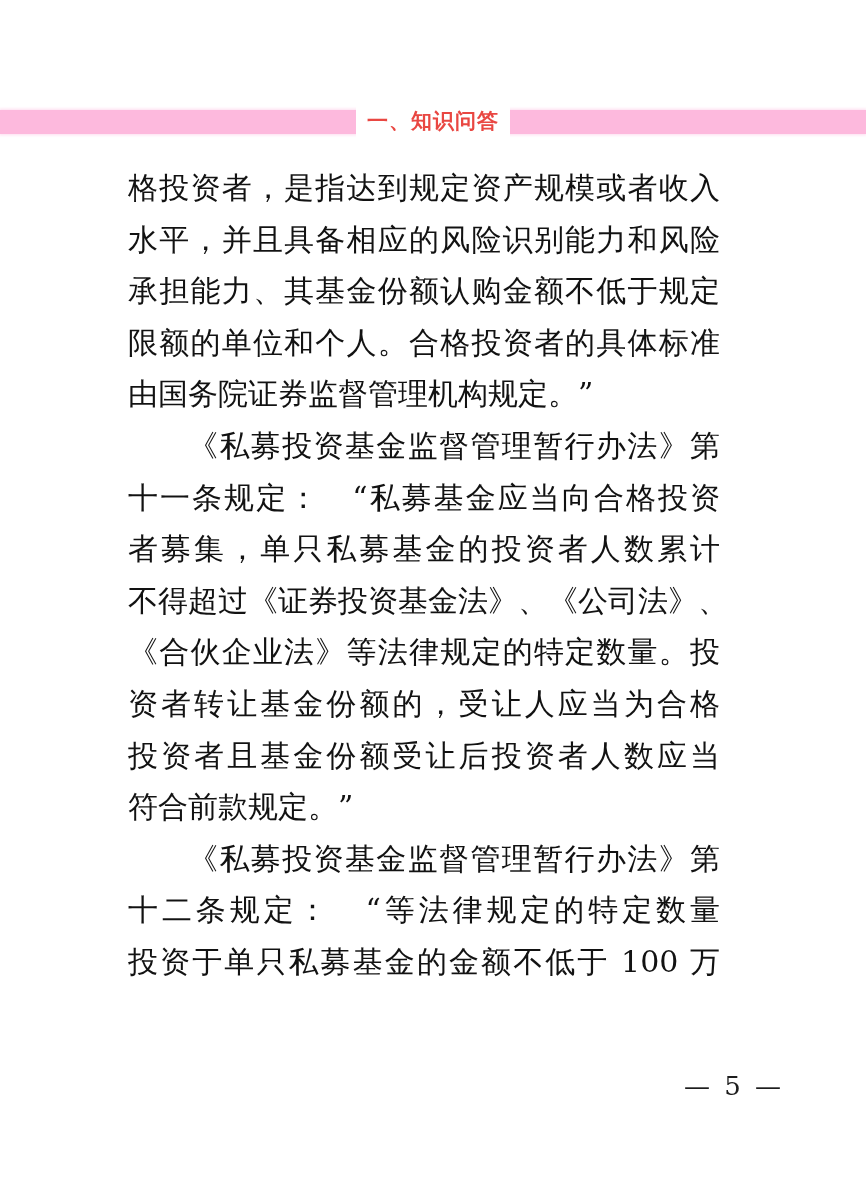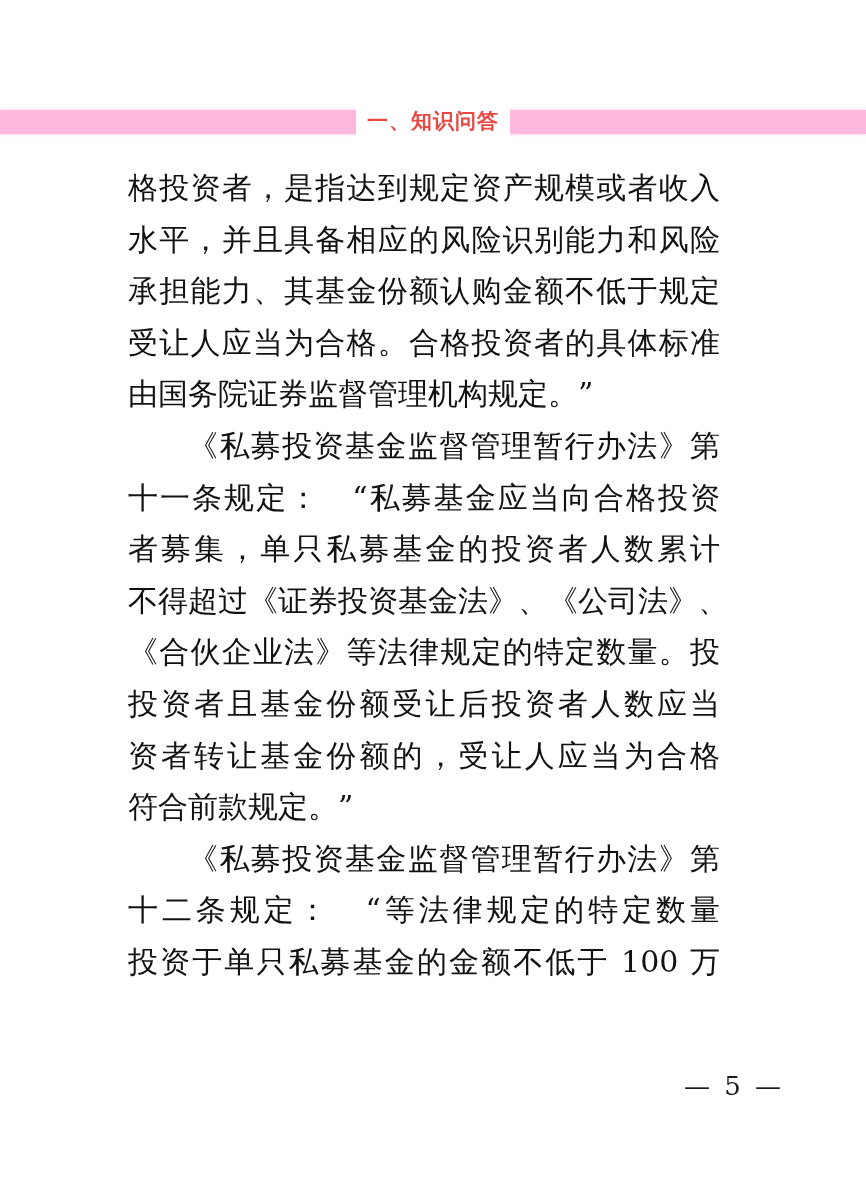--- a/index.html
+++ b/index.html
@@ -96,29 +96,29 @@
 
   <div class="header-bar"></div>
   <div class="header-notch">
     <span class="header-title">一、知识问答</span>
   </div>
 
   <div class="body-text">
     <div class="line">格投资者，是指达到规定资产规模或者收入</div>
     <div class="line">水平，并且具备相应的风险识别能力和风险</div>
     <div class="line">承担能力、其基金份额认购金额不低于规定</div>
-    <div class="line">受让人应当为合格。合格投资者的具体标准</div>
+    <div class="line">限额的单位和个人。合格投资者的具体标准</div>
     <div class="line no-fill">由国务院证券监督管理机构规定。”</div>
     <div class="line indent">《私募投资基金监督管理暂行办法》第</div>
     <div class="line">十一条规定：　“私募基金应当向合格投资</div>
     <div class="line">者募集，单只私募基金的投资者人数累计</div>
     <div class="line">不得超过《证券投资基金法》、《公司法》、</div>
     <div class="line">《合伙企业法》等法律规定的特定数量。投</div>
+    <div class="line">资者转让基金份额的，受让人应当为合格</div>
     <div class="line">投资者且基金份额受让后投资者人数应当</div>
-    <div class="line">资者转让基金份额的，受让人应当为合格</div>
     <div class="line no-fill">符合前款规定。”</div>
     <div class="line indent">《私募投资基金监督管理暂行办法》第</div>
     <div class="line">十二条规定：　“等法律规定的特定数量</div>
     <div class="line">投资于单只私募基金的金额不低于 100 万</div>
   </div>
 
   <div class="page-number">— 5 —</div>
 
 </div>
 

